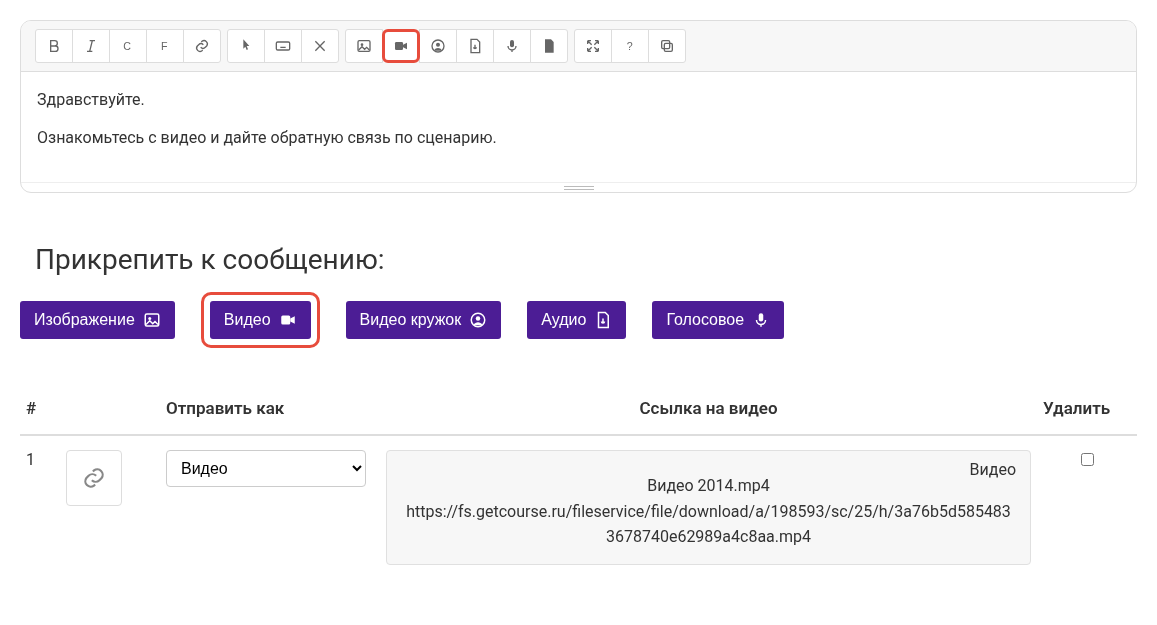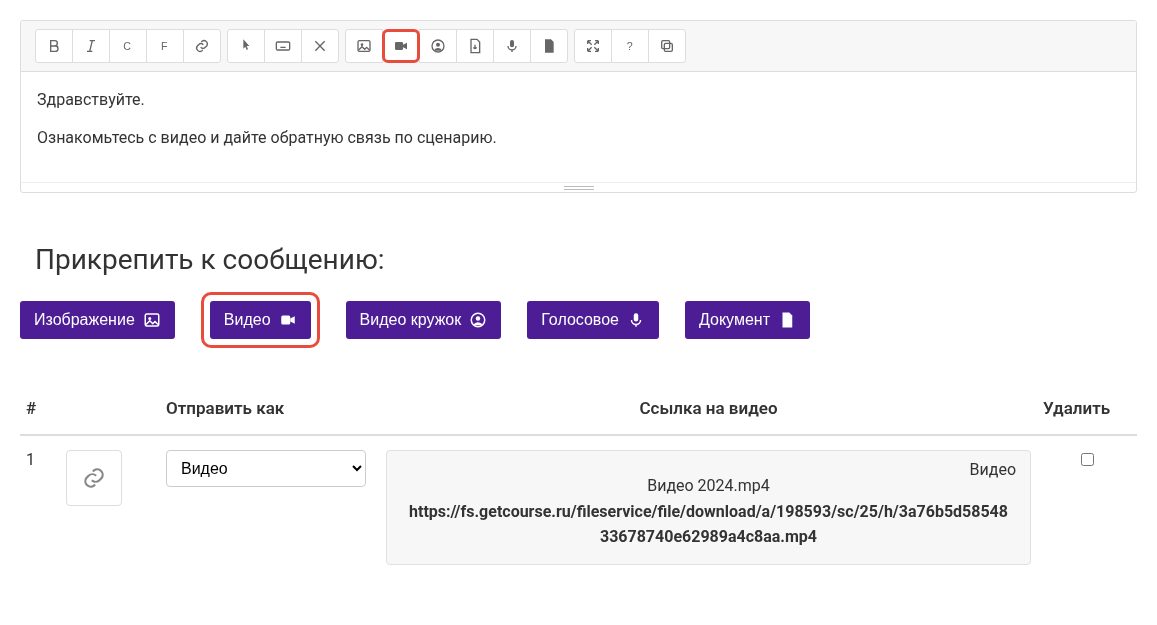--- a/index.html
+++ b/index.html
@@ -8,21 +8,21 @@
     margin: 0;
     padding: 20px;
     font-size: 14px;
     color: #333;
     background: #fff;
   }
 
   
   .editor-panel {
     border: 1px solid #ddd;
-    border-radius: 3px;
+    border-radius: 11px;
     overflow: hidden;
   }
   .toolbar {
     background: #f7f7f7;
     border-bottom: 1px solid #ddd;
     padding: 8px 14px;
     display: flex;
     gap: 6px;
     align-items: center;
   }
@@ -153,21 +153,21 @@
     position: relative;
     text-align:center;
     line-height:1.6;
   }
   .file-card .type-label {
     position:absolute;
     top: 6px; right: 14px;
     color:#333;
   }
   .file-card .fname { margin-top: 8px; }
-  .file-card .furl { word-break: break-all; font-weight: bold; }
+  .file-card .furl { word-break: break-all; }
 
   .del-cell { text-align:center; }
 </style>
 </head>
 <body>
 
 <svg width="0" height="0" style="position:absolute">
   <defs>
     <symbol id="i-bold" viewBox="0 0 24 24">
         <path d="M7 4h6a4 4 0 0 1 0 8H7zM7 12h7a4 4 0 0 1 0 8H7z" fill="none" stroke="currentColor" stroke-width="2"></path>
@@ -354,29 +354,29 @@
         </svg>
       </button>
     </div>
     <button class="green-btn">
       <span>Видео кружок</span>
       <svg>
         <use href="#i-user"></use>
       </svg>
     </button>
     <button class="green-btn">
+      <span>Аудио</span>
+      <svg>
+        <use href="#i-file-audio"></use>
+      </svg>
+    </button>
+    <button class="green-btn">
       <span>Голосовое</span>
       <svg>
         <use href="#i-mic"></use>
-      </svg>
-    </button>
-    <button class="green-btn">
-      <span>Документ</span>
-      <svg>
-        <use href="#i-file"></use>
       </svg>
     </button>
   </div>
 
 <table class="atable">
   <thead>
     <tr>
       <th style="width:40px">#</th>
       <th style="width:100px"></th>
       <th style="width:220px">Отправить как</th>
@@ -395,21 +395,21 @@
         </div>
       </td>
       <td>
         <select class="select">
           <option>Видео</option>
         </select>
       </td>
       <td>
         <div class="file-card">
           <span class="type-label">Видео</span>
-          <div class="fname">Видео 2024.mp4</div>
+          <div class="fname">Видео 2014.mp4</div>
           <div class="furl">https://fs.getcourse.ru/fileservice/file/download/a/198593/sc/25/h/3a76b5d5854833678740e62989a4c8aa.mp4</div>
         </div>
       </td>
       <td class="del-cell">
         <input type="checkbox" style="">
       </td>
     </tr>
   </tbody>
 </table>
 

